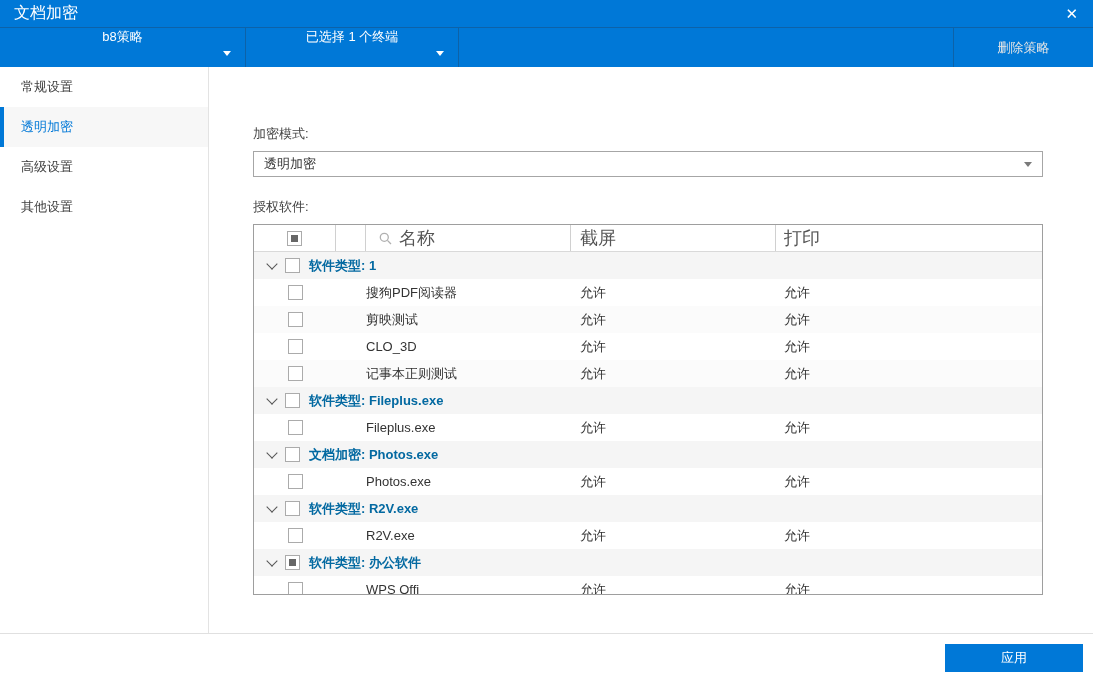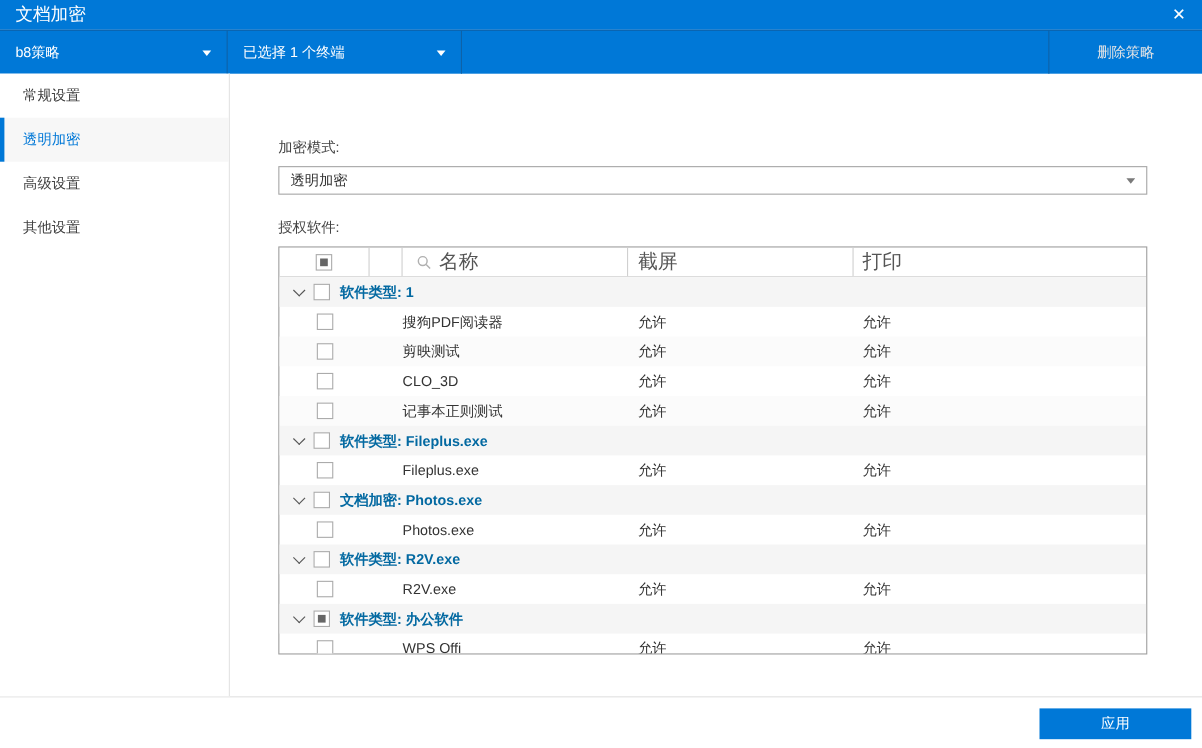--- a/index.html
+++ b/index.html
@@ -7,22 +7,22 @@
   .window { width:1093px; height:680px; background:#fff; position:relative; overflow:hidden; }
 
   
   .titlebar { height:27px; background:#0078d7; display:flex; align-items:center; padding:0 15px 0 14px; }
   .titlebar .title { color:#fff; font-size:16px; }
   .close-btn { margin-left:auto; color:#fff; font-size:15px; line-height:1; cursor:pointer; }
 
   
   .toolbar { height:40px; background:#0078d7; display:flex; border-top:1px solid #0d62a8; }
   .tb-drop { display:flex; align-items:center; padding:0 14px; color:#fff; font-size:13px; border-right:1px solid #0d62a8; cursor:pointer; }
-  .tb-policy { width:207px; }
-  .tb-terminal { width:213px; }
+  .tb-policy { width:246px;flex-direction:column; }
+  .tb-terminal { width:213px;flex-direction:column; }
   .tb-spacer { flex:1; }
   .caret-down-white { margin-left:auto; width:0; height:0; border:4px solid transparent; border-top:5px solid #fff; margin-top:5px; }
   .tb-delete { width:140px; border-left:1px solid #0d62a8; color:#e5e5e5; font-size:13px; display:flex; align-items:center; justify-content:center; cursor:pointer; }
 
   
   .body { display:flex; height:566px; }
   .sidebar { width:209px; border-right:1px solid #e3e3e3; background:#fff; flex:none; }
   .side-item { height:40px; display:flex; align-items:center; padding-left:17px; font-size:13px; color:#404040; border-left:4px solid transparent; cursor:pointer; }
   .side-item.selected { background:#f7f7f7; border-left-color:#0078d7; color:#0078d7; }
 

